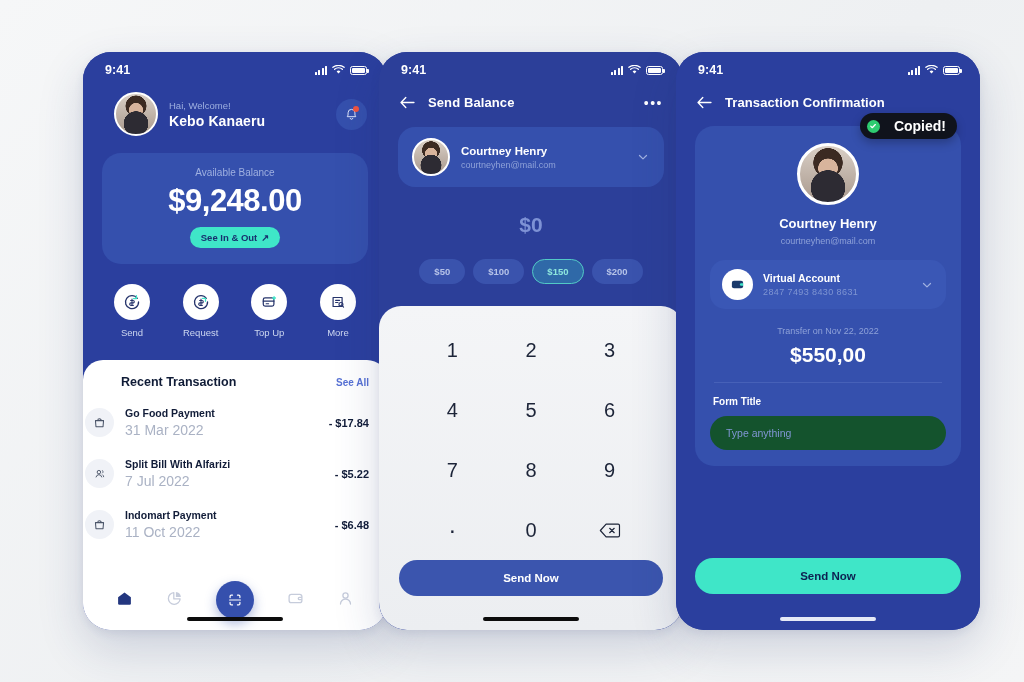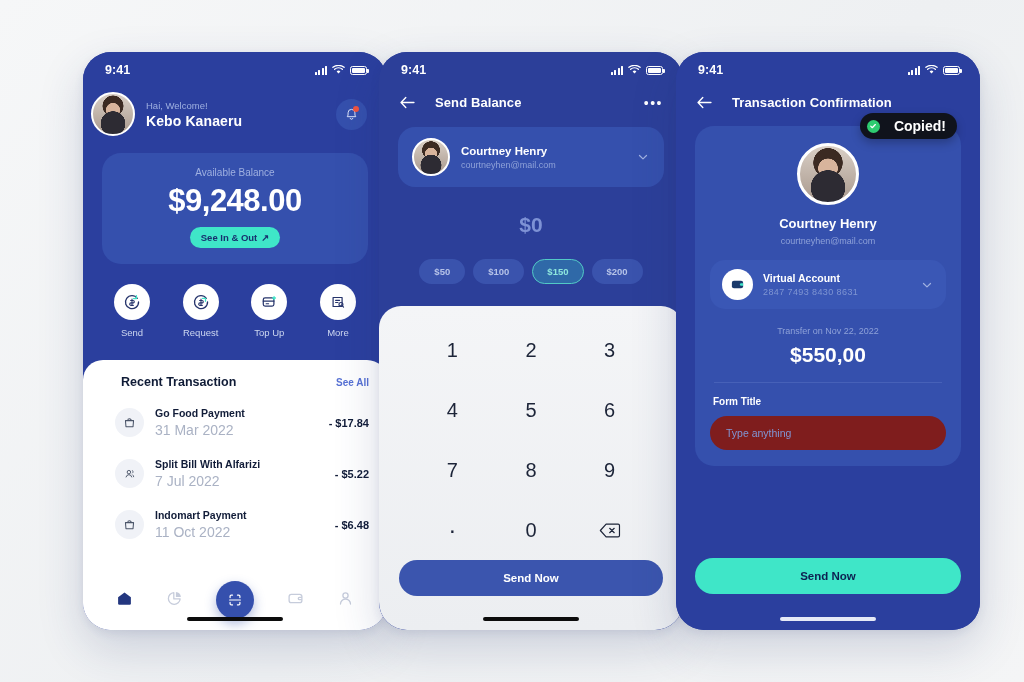--- a/index.html
+++ b/index.html
@@ -52,21 +52,21 @@
     position: relative; padding: 1px;
   }
   .batt::after {
     content:""; position:absolute; right:-3px; top:2.5px;
     width:1.6px;height:3.5px;background:#fff;border-radius:0 1px 1px 0;
   }
   .batt i { display:block; height:100%; width:100%; background:#fff; border-radius:1px; }
 
   
   .s1-head {
-    flex: none; padding: 10px 20px 0 8px;
+    flex: none; padding: 10px 20px 0 31px;
     display: flex; align-items: center; gap: 11px;
   }
   .avatar {
     border-radius: 50%; background: #cbb9ae;
     border: 2.5px solid #fff; flex: none;
     background-image:
       radial-gradient(circle at 50% 74%, #2d2b33 0 34%, transparent 35%),
       radial-gradient(circle at 50% 40%, #d8b49c 0 22%, transparent 23%),
       radial-gradient(circle at 50% 30%, #3b2a22 0 30%, transparent 31%),
       linear-gradient(180deg,#d9cfc6,#a9998d);
@@ -115,21 +115,21 @@
     background: #fff; border-radius: 20px 20px 0 0;
     display: flex; flex-direction: column; overflow: hidden;
   }
   .sheet-head {
     display: flex; align-items: baseline; justify-content: space-between;
     padding: 15px 18px 4px 18px; flex: none;
   }
   .sheet-title { font-size: 12.5px; font-weight: bold; color: #0f1b36; margin-left: 20px; }
   .see-all { font-size: 10px; font-weight: bold; color: #5771d4; }
 
-  .tx-list { padding: 4px 18px 0 32px; flex: 1; overflow: hidden; }
+  .tx-list { padding: 4px 18px 0 2px; flex: 1; overflow: hidden; }
   .tx {
     display: flex; align-items: center; gap: 11px;
     padding: 10px 0 10px 0;
   }
   .tx-ic {
     width: 29px; height: 29px; border-radius: 50%; flex: none;
     background: #f0f2f7; display: flex; align-items: center; justify-content: center;
   }
   .tx-name { font-size: 10.5px; font-weight: bold; color: #111c38; }
   .tx-date { font-size: 14px; color: #aab2c4; margin-top: 3px; }
@@ -146,21 +146,21 @@
     box-shadow: 0 5px 12px rgba(53,80,173,.4);
   }
   .homebar {
     position: absolute; bottom: 9px; left: 50%; transform: translateX(-50%);
     width: 96px; height: 4px; border-radius: 3px; background: #0c0c0c;
   }
   .homebar.onnavy { background: #e6eaf6; }
 
   
   .navbar {
-    flex: none; display: flex; align-items: center; gap: 19px;
+    flex: none; display: flex; align-items: center; gap: 12px;
     padding: 13px 20px 0 20px; color: #fff;
   }
   .nav-title { font-size: 13px; font-weight: bold; letter-spacing: .1px; }
   .dots { margin-left: auto; letter-spacing: 1.5px; font-size: 14px; color: #fff; line-height: 1; }
 
   .recip {
     margin: 17px 19px 0 19px; flex: none;
     background: #3550ad; border-radius: 17px;
     display: flex; align-items: center; gap: 11px; padding: 11px 14px;
   }
@@ -240,21 +240,21 @@
     width: 13px; height: 13px; border-radius: 50%; background: #2ecc71;
     display: flex; align-items: center; justify-content: center;
   }
 
   .tr-date { font-size: 9px; color: #8ea1d8; margin-top: 17px; }
   .tr-amt { font-size: 21px; font-weight: bold; color: #fff; margin-top: 7px; }
   .divider { height: 1px; background: #4761b8; margin: 15px 4px 0 4px; }
 
   .form-label { font-size: 10px; font-weight: bold; color: #fff; margin: 13px 0 0 3px; text-align: left; }
   .form-input {
-    margin-top: 9px; height: 34px; background: #7f1d1d; border-radius: 18px;
+    margin-top: 9px; height: 34px; background: #14532d; border-radius: 18px;
     display: flex; align-items: center; padding: 0 16px;
     font-size: 10.5px; color: #8096d4; text-align: left;
   }
   .btn-teal {
     margin: auto 19px 10px 19px; flex: none; height: 36px;
     background: #3fe6c8; color: #0d2150; border-radius: 20px;
     display: flex; align-items: center; justify-content: center;
     font-size: 11.5px; font-weight: bold;
   }
 </style>

